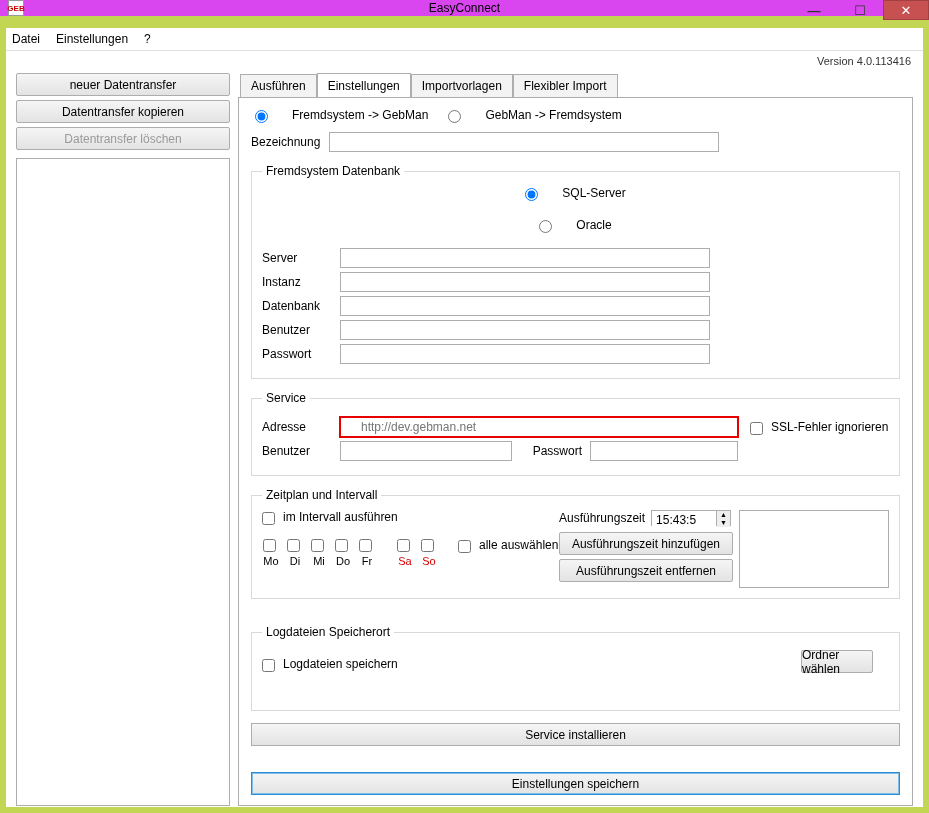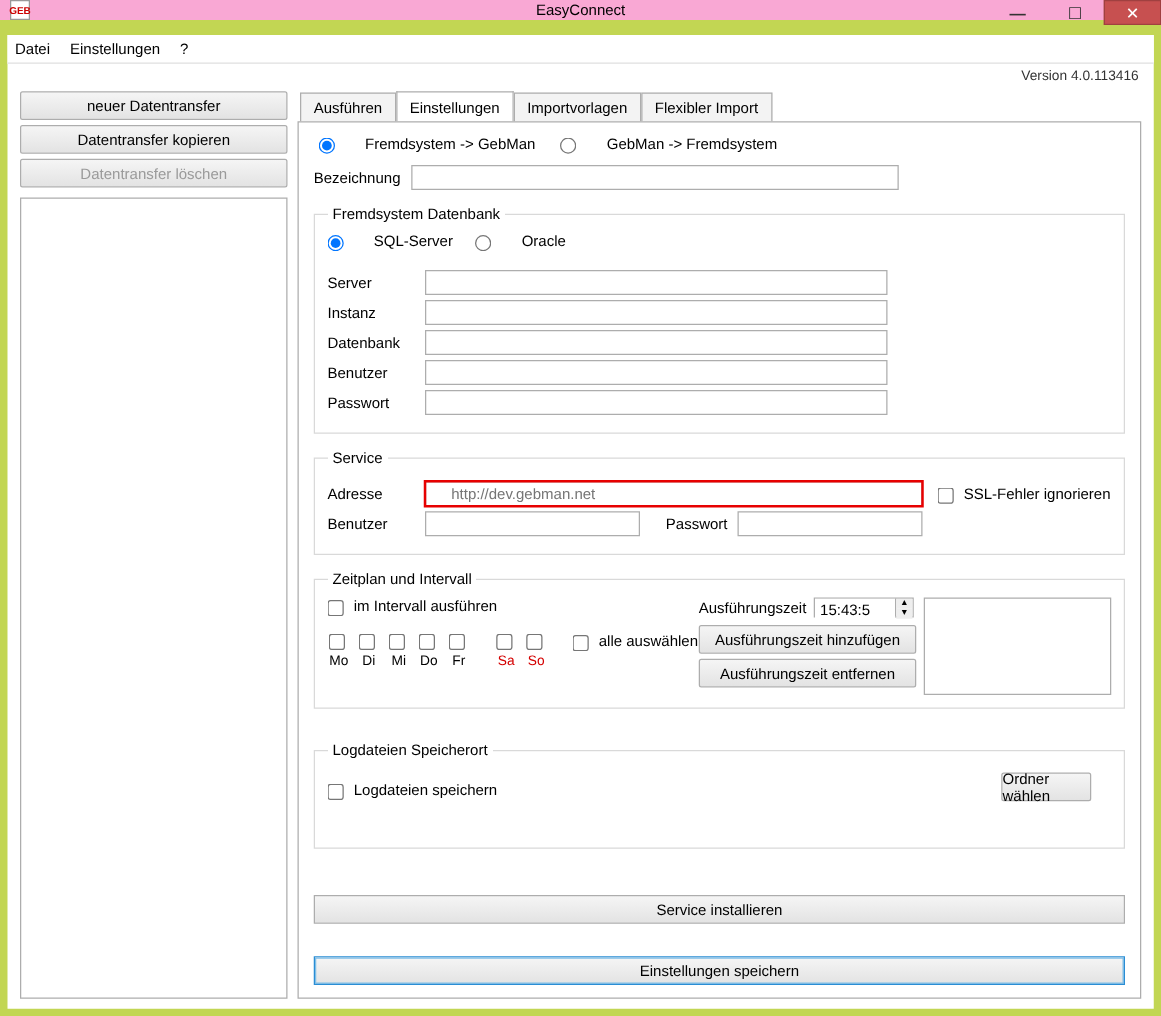--- a/index.html
+++ b/index.html
@@ -8,21 +8,21 @@
     font-family: "Segoe UI", Tahoma, Arial, sans-serif;
     font-size: 12px;
     background:#c2d653;
     width:929px; height:813px;
     position:relative;
     color:#000;
   }
   
   .titlebar {
     height:16px;
-    background:#f9a8d4;
+    background:#d946ef;
     display:flex; align-items:center;
     position:relative;
   }
   .title-icon {
     width:16px; height:16px;
     background:#fff; border:1px solid #999;
     margin-left:8px;
     display:flex; align-items:center; justify-content:center;
     font-size:8px; font-weight:bold; color:#c00;
   }
@@ -219,21 +219,21 @@
           </label>
         </div>
 
         <div class="row">
           <div class="label">Bezeichnung</div>
           <input type="text" style="width: 390px;">
         </div>
 
         <fieldset>
           <legend>Fremdsystem Datenbank</legend>
-          <div class="radio-row" style="gap:18px; padding-left:0;">
+          <div class="radio-row" style="gap:18px; padding-left:0;flex-direction:column;">
             <label class="radio-opt">
               <input type="radio" checked="" style="">
               <span>SQL-Server</span>
             </label>
             <label class="radio-opt">
               <input type="radio" style="">
               <span>Oracle</span>
             </label>
           </div>
           <div style="height:6px"></div>

